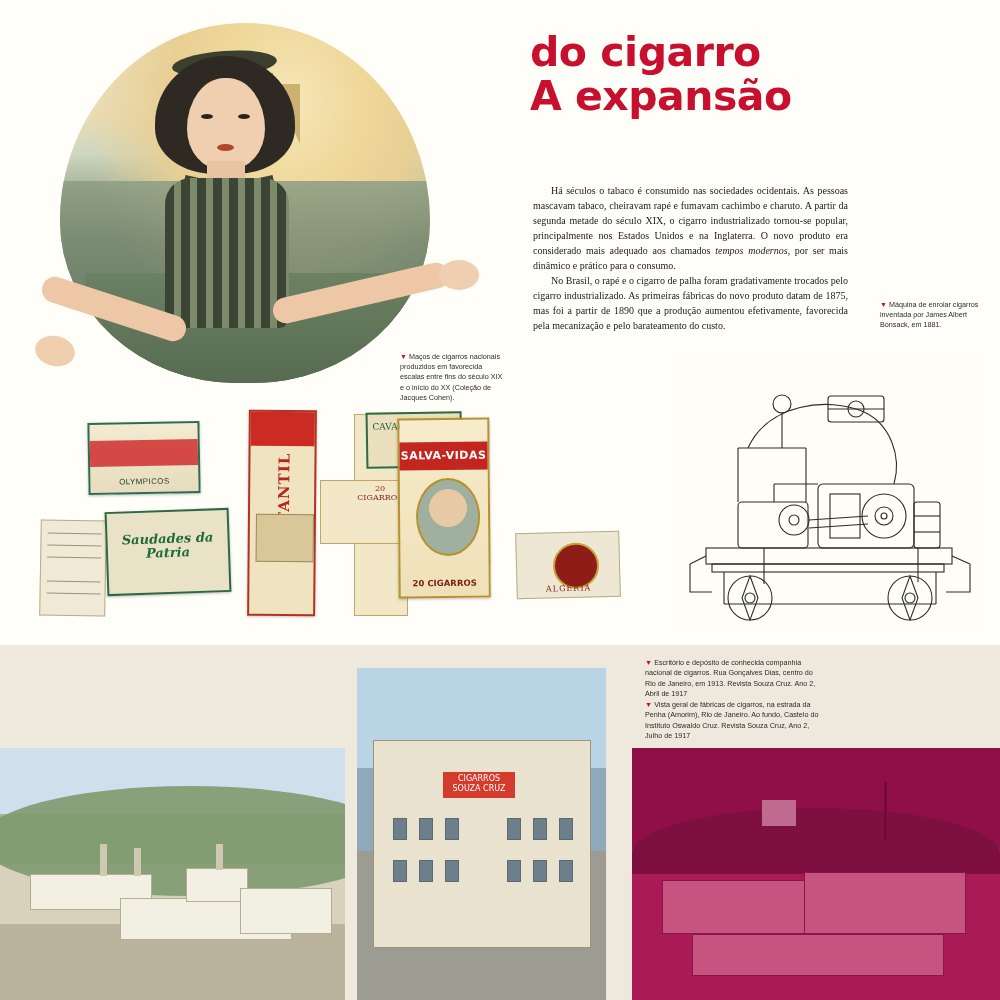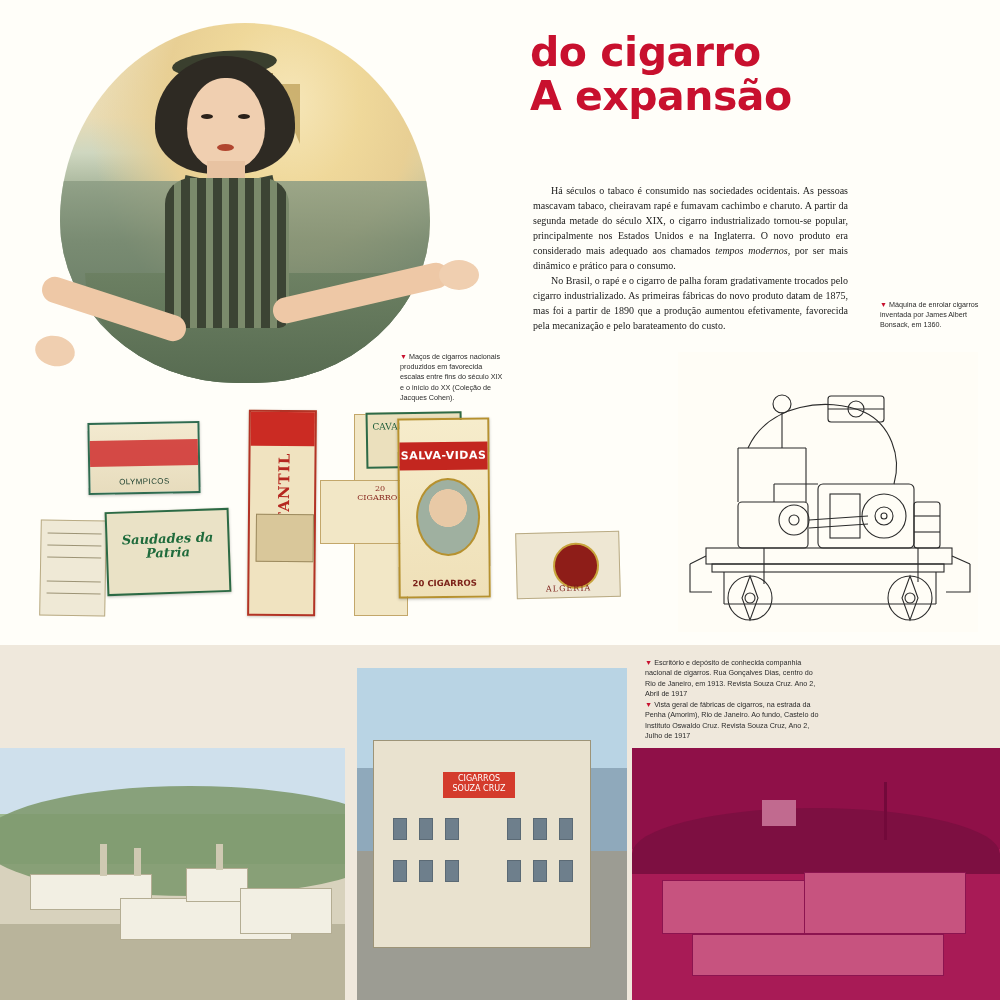--- a/index.html
+++ b/index.html
@@ -213,21 +213,21 @@
   .machine svg{display:block;}
 
   
   .bottom-band{position:absolute;left:0;top:645px;width:1000px;height:355px;background:#efe8dc;}
   .photo{position:absolute;overflow:hidden;}
   .ph-left{left:0;top:748px;width:345px;height:252px;
     background:linear-gradient(#cfe0ec 0 26%,#9db98f 26% 46%,#d8d2bd 46% 70%,#b9b49b 70% 100%);}
   .ph-left .hill{position:absolute;left:-20px;top:38px;width:420px;height:110px;border-radius:50%;background:#7f9a6f;opacity:.9;}
   .ph-left .bldg{position:absolute;background:#f2efe3;border:1px solid #b4ad93;}
   .ph-left .chim{position:absolute;width:7px;background:#cfc9b2;}
-  .ph-mid{left:357px;top:668px;width:270px;height:332px;
+  .ph-mid{left:357px;top:668px;width:249px;height:332px;
     background:linear-gradient(#b9d4e4 0 30%,#8fa9bb 30% 55%,#9c9c93 55% 100%);}
   .ph-mid .facade{
     position:absolute;left:16px;top:72px;width:216px;height:206px;background:#e9e2cf;border:1px solid #9d9478;
   }
   .ph-mid .win{position:absolute;width:12px;height:20px;background:#6e7f8c;border:1px solid #5b6a75;}
   .ph-mid .sign{
     position:absolute;left:86px;top:104px;width:72px;height:26px;background:#d43b2c;
     color:#fff;font-family:"DejaVu Sans",sans-serif;font-size:8px;text-align:center;line-height:1.25;padding-top:2px;box-sizing:border-box;
   }
   .ph-right{left:632px;top:748px;width:368px;height:252px;background:#a81b56;}
@@ -286,21 +286,21 @@
       <div>A expansão</div>
     </div>
 
     <div class="body-text">
       <p class="indent">Há séculos o tabaco é consumido nas sociedades ocidentais. As pessoas mascavam tabaco, cheiravam rapé e fumavam cachimbo e charuto. A partir da segunda metade do século XIX, o cigarro industrializado tornou-se popular, principalmente nos Estados Unidos e na Inglaterra. O novo produto era considerado mais adequado aos chamados <em>tempos modernos</em>, por ser mais dinâmico e prático para o consumo.</p>
       <p class="indent">No Brasil, o rapé e o cigarro de palha foram gradativamente trocados pelo cigarro industrializado. As primeiras fábricas do novo produto datam de 1875, mas foi a partir de 1890 que a produção aumentou efetivamente, favorecida pela mecanização e pelo barateamento do custo.</p>
     </div>
 
     <div class="cap cap-machine">
       <span class="tri">▼</span>
-      <span>Máquina de enrolar cigarros inventada por James Albert Bonsack, em 1360.</span>
+      <span>Máquina de enrolar cigarros inventada por James Albert Bonsack, em 1881.</span>
     </div>
 
     <div class="machine">
       <svg width="300" height="280" viewBox="0 0 300 280">
         <g fill="none" stroke="#2b2b2b" stroke-width="1.1">
           <rect x="28" y="196" width="246" height="16"></rect>
           <rect x="34" y="212" width="232" height="8"></rect>
           <line x1="46" y1="220" x2="46" y2="252"></line>
           <line x1="258" y1="220" x2="258" y2="252"></line>
           <line x1="46" y1="252" x2="258" y2="252"></line>

